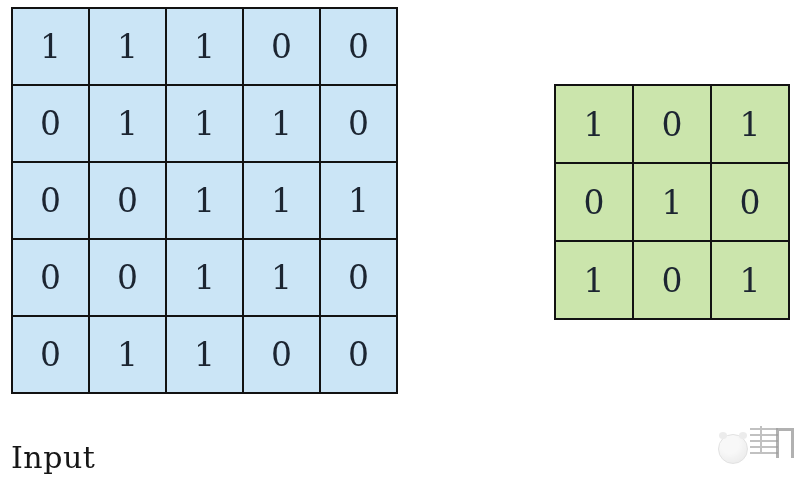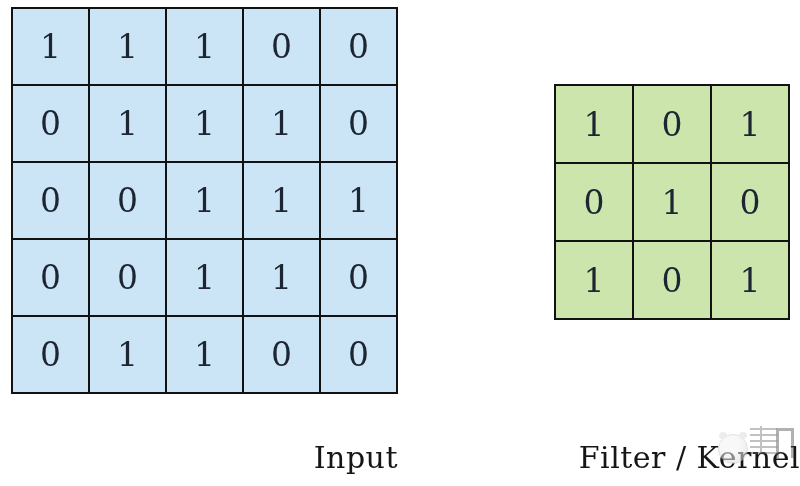--- a/index.html
+++ b/index.html
@@ -40,21 +40,21 @@
     font-size: 33px;
     color: #1c2531;
     line-height: 1;
   }
   .cell.input { background: #cbe5f6; }
   .cell.filter { background: #cbe5ac; }
   .grid-label {
     position: absolute;
     top: 440px;
     height: 42px;
-    text-align: right;
+    text-align: left;
     font-size: 30px;
     color: #161616;
     letter-spacing: 0.5px;
   }
   .grid-label.input-label { left: 11px; width: 387px; }
   .grid-label.filter-label { left: 548px; width: 252px; }
   
   .watermark {
     position: absolute;
     left: 714px; top: 426px;
@@ -145,21 +145,20 @@
       <div class="cell filter" style="background: rgb(203, 229, 172); color: rgb(28, 37, 49);">0</div>
       <div class="cell filter" style="background: rgb(203, 229, 172); color: rgb(28, 37, 49);">1</div>
       <div class="cell filter" style="background: rgb(203, 229, 172); color: rgb(28, 37, 49);">0</div>
       <div class="cell filter" style="background: rgb(203, 229, 172); color: rgb(28, 37, 49);">1</div>
       <div class="cell filter" style="background: rgb(203, 229, 172); color: rgb(28, 37, 49);">0</div>
       <div class="cell filter" style="background: rgb(203, 229, 172); color: rgb(28, 37, 49);">1</div>
     </div>
 
   <div class="grid-label input-label">Input</div>
 
-  <div class="grid-label filter-label">Filter / Kernel</div>
 
   <div class="watermark">
     <div class="wm-circle"></div>
     <div class="wm-glyphs"></div>
     <div class="wm-bracket"></div>
   </div>
 
 </div>
 
 </body></html>

